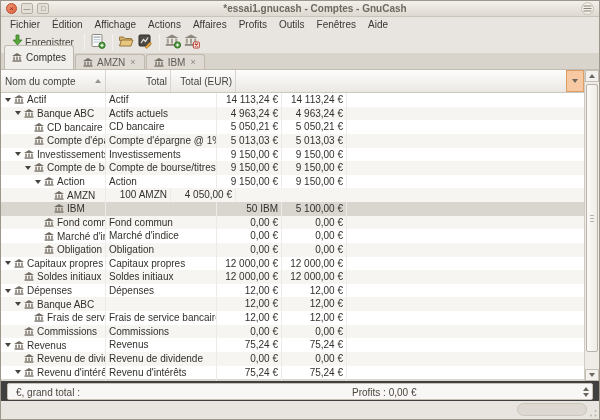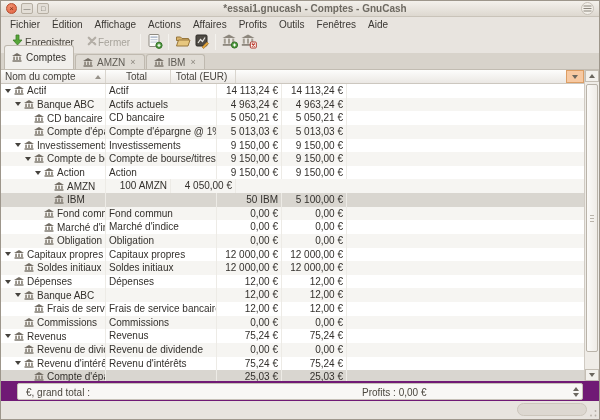--- a/index.html
+++ b/index.html
@@ -27,25 +27,25 @@
 
   
   .tabbar { height:17px; flex:none; background:#d8d3cb; border-bottom:1px solid #c2bcb2; display:flex; align-items:flex-end; padding:1px 3px 0; gap:1px; }
   .tab { display:flex; align-items:center; gap:4px; padding:0 7px; height:15px; background:#dfdbd4; border:1px solid #bfb9af; border-bottom:none; border-radius:3px 3px 0 0; color:#5f5b54; white-space:nowrap; }
   .tab.active { background:#f1efec; color:#33302b; height:24px; }
   .tab-close { color:#8b867e; font-size:9px; line-height:9px; padding:0 1px; }
 
   
   .main { flex:1; display:flex; background:#fff; overflow:hidden; }
   .grid { flex:1; display:flex; flex-direction:column; overflow:hidden; }
-  .hdr { height:14px; flex:none; display:flex; background:linear-gradient(#fdfdfc,#ebe8e4); border-bottom:1px solid #ccc7bf; color:#47443f; }
+  .hdr { height:23px; flex:none; display:flex; background:linear-gradient(#fdfdfc,#ebe8e4); border-bottom:1px solid #ccc7bf; color:#47443f; }
   .hdr > div { display:flex; align-items:center; overflow:hidden; white-space:nowrap; }
   .h-name { width:104px; padding:0 4px; justify-content:space-between; flex:none; }
   .h-desc { width:111px; padding-left:3px; border-left:1px solid #d9d5ce; flex:none; }
-  .h-total,.h-eur { width:65px; justify-content:center; padding-right:3px; border-left:1px solid #d9d5ce; flex:none; }
+  .h-total,.h-eur { width:65px; justify-content:flex-end; padding-right:3px; border-left:1px solid #d9d5ce; flex:none; }
   .h-fill { flex:1; border-left:1px solid #d9d5ce; }
   .h-btn { width:18px; flex:none; background:#f7c9a2; border:1px solid #dd9e64; display:flex; align-items:center; justify-content:center; }
   .sort-up { width:0; height:0; border-left:3px solid transparent; border-right:3px solid transparent; border-bottom:4px solid #97928a; }
   .chev-down { width:0; height:0; border-left:3.5px solid transparent; border-right:3.5px solid transparent; border-top:4.5px solid #6b675f; }
 
   .rows { flex:1; overflow:hidden; background:#fff; }
   .row { display:flex; height:13.636px; align-items:stretch; color:#33302c; }
   .row.stripe { background:#f6f5f2;justify-content:space-between; }
   .row.selected { background:#d9d6d0; }
   .c-name { width:104px; flex:none; display:flex; align-items:center; overflow:hidden; white-space:nowrap; }
@@ -59,21 +59,21 @@
   
   .vscroll { width:15px; flex:none; background:#efece7; border-left:1px solid #d0cbc3; display:flex; flex-direction:column; }
   .sc-btn { height:12px; flex:none; background:#f3f1ed; border:1px solid #c4beb4; display:flex; align-items:center; justify-content:center; }
   .sc-track { flex:1; position:relative; }
   .sc-thumb { position:absolute; left:1px; right:1px; top:2px; height:268px; background:linear-gradient(90deg,#fbfaf8,#efece7); border:1px solid #b9b3a9; border-radius:2px; }
   .sc-grip { position:absolute; left:3px; right:3px; top:50%; height:1px; border-top:1px solid #b9b3a9; box-shadow:0 3px 0 #b9b3a9, 0 -3px 0 #b9b3a9; }
   .arr-up { width:0; height:0; border-left:3px solid transparent; border-right:3px solid transparent; border-bottom:4px solid #6b675f; }
   .arr-dn { width:0; height:0; border-left:3px solid transparent; border-right:3px solid transparent; border-top:4px solid #6b675f; }
 
   
-  .summary { height:20px; flex:none; padding:2px 16px 1px; background:#701a75; }
+  .summary { height:20px; flex:none; padding:2px 6px 1px; background:#404040; }
   .summary-inner { position:relative; height:17px; background:#f8f7f5; border:1px solid #c6c0b7; border-radius:2px; color:#4a463f; }
   .summary-inner span { position:absolute; top:3px; white-space:nowrap; }
   .sum-left { left:8px; }
   .sum-net { left:157px; }
   .sum-profit { left:344px; }
   .sum-spin { position:absolute; right:3px; top:2px; display:flex; flex-direction:column; gap:2px; align-items:center; }
   .sum-spin i { display:block; width:0; height:0; border-left:3px solid transparent; border-right:3px solid transparent; }
   .spin-up { border-bottom:4px solid #6b675f; }
   .spin-dn { border-top:4px solid #6b675f; }
 
@@ -111,26 +111,20 @@
       <span class="menu-item">Aide</span>
     </div>
 
   <div class="toolbar">
     <div class="tb-btn">
       <span><svg width="15" height="15" viewBox="0 0 15 15">
             <polygon points="6,1 9,1 9,6 12,6 7.5,11 3,6 6,6" fill="#57a639" stroke="#3c7d27" stroke-width="0.8"></polygon>
             <rect x="2" y="12" width="11" height="2" rx="0.5" fill="#8d877d"></rect>
           </svg></span>
       <span>Enregistrer</span>
-    </div>
-    <div class="tb-btn disabled">
-      <span><svg width="12" height="12" viewBox="0 0 13 13">
-            <path d="M3 3 L10 10 M10 3 L3 10" stroke="#b3aea6" stroke-width="2.4" stroke-linecap="round"></path>
-          </svg></span>
-      <span>Fermer</span>
     </div>
     <div class="tb-sep"></div>
     <div class="tb-ico">
       <span><svg width="16" height="16" viewBox="0 0 16 16">
             <rect x="2" y="1.5" width="10" height="12" rx="1" fill="#fbfbfa" stroke="#8f8a81"></rect>
             <rect x="3.5" y="3.5" width="7" height="1.2" fill="#9aa7bd"></rect>
             <rect x="3.5" y="6" width="7" height="1.2" fill="#c5cdd9"></rect>
             <rect x="3.5" y="8.5" width="7" height="1.2" fill="#c5cdd9"></rect>
             <circle cx="12" cy="12.3" r="3.1" fill="#4e9a3c" stroke="#35722a"></circle>
             <path d="M12 10.7 v3.2 M10.4 12.3 h3.2" stroke="#fff" stroke-width="1.1"></path>

